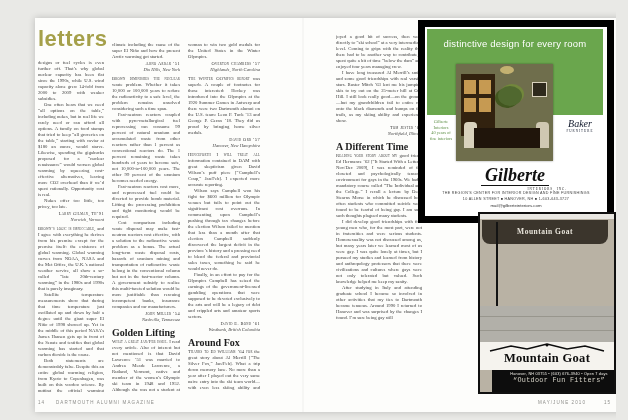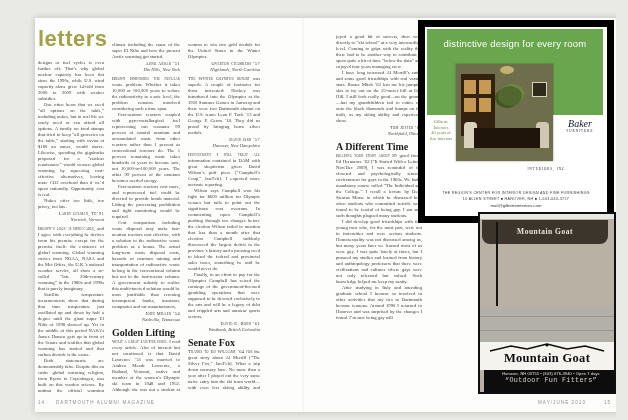--- a/index.html
+++ b/index.html
@@ -53,21 +53,21 @@
   .m-up{position:absolute;left:58px;top:26px;color:#e0521e;font-family:"Liberation Sans",sans-serif;font-weight:bold;font-style:italic;font-size:11px;}
   .m-man1{position:absolute;left:8px;top:30px;width:12px;height:24px;background:#7b5ea7;border-radius:5px 5px 0 0;}
   .m-man2{position:absolute;left:96px;top:28px;width:13px;height:26px;background:#8e4a7e;border-radius:5px 5px 0 0;}
   .m-man3{position:absolute;left:70px;top:40px;width:14px;height:15px;background:#dfc23c;border-radius:3px;}
   .m-walk{position:absolute;left:0;top:92px;width:100%;height:36px;background:#b2b0a9;}
   .m-walk .seam{position:absolute;left:0;width:100%;height:1px;background:#98968d;}
   .m-lamp{position:absolute;left:16px;top:8px;width:2px;height:84px;background:#141414;}
   .m-logo{position:absolute;left:0;top:128px;width:100%;height:28px;background:#f5f3ee;text-align:center;}
   .m-logo svg{display:block;margin:1px auto 0 auto;}
   .m-logo .mtext{font-family:"Liberation Serif",serif;font-weight:bold;font-size:12.5px;line-height:13px;color:#0d0d0d;letter-spacing:.3px;}
-  .m-black{position:absolute;left:4px;top:156px;width:100%;height:22px;background:#0d0d0d;text-align:center;}
+  .m-black{position:absolute;left:12px;top:156px;width:100%;height:22px;background:#0d0d0d;text-align:center;}
   .m-addr{margin-top:2px;font-family:"Liberation Sans",sans-serif;font-size:3.8px;color:#efede6;letter-spacing:.2px;}
   .m-tag{font-family:"Liberation Mono",monospace;font-size:6.8px;color:#d5d2c6;letter-spacing:.3px;}
 </style>
 </head>
 <body>
 
 <div class="stage">
   <div class="spread"></div>
   <div class="gutter"></div>
 
@@ -118,21 +118,21 @@
     <div class="sig">David Orr ’57</div>
     <div class="loc">Hanover, New Hampshire</div>
     <p class="p">
       <span class="lead">Henceforth I will treat all</span>
       <span>information contained in DAM with great skepticism given David Wilson’s puff piece [“Campbell’s Coup,” Jan/Feb]. I expected more accurate reporting.</span>
     </p>
     <p class="p ind">Wilson says Campbell won his fight for $600 million for Olympic venues but fails to point out the significant cost overruns. In commenting upon Campbell’s pushing through tax changes before the election Wilson failed to mention that less than a month after that election Campbell suddenly discovered the largest deficit in the province’s history and a pressing need to blend the federal and provincial sales taxes, something he said he would never do.</p>
     <p class="p ind">Finally, in an effort to pay for the Olympics Campbell has seized the earnings of the government-licensed gambling operations that were supposed to be devoted exclusively to the arts and will be a legacy of debt and crippled arts and amateur sports sectors.</p>
     <div class="sig">David E. Bond ’61</div>
     <div class="loc">Westbank, British Columbia</div>
-    <h3 class="sub">Senate Fox</h3>
+    <h3 class="sub">Around Fox</h3>
     <p class="p">
       <span class="lead">Thanks to Ed Williams ’64 for</span>
       <span>the great story about Al Merrill [“The Silver Fox,” Jan/Feb]. What a trip down memory lane. No more than a year after I played out the very same naive entry into the ski team world—with even less skiing ability and experience.</span>
     </p>
 
   </div>
 
   <div class="col c4">
     <p class="p">joyed a good bit of success, then went directly to “ski school” at a very intermediate level. Coming to grips with the reality that there had to be another way to contribute, I spent quite a bit of time “below the dam” and enjoyed four years managing crew.</p>
     <p class="p ind">I have long treasured Al Merrill’s smile and some good friendships with real varsity stars. Buster Mitch ’63 lent me his jumping skis to try out on the 25-meter hill at Oak Hill. I still look really good—on the ground—but my grandchildren fail to entice me onto the black diamonds and bumps on the trails, as my skiing ability and experience show.</p>
@@ -168,20 +168,21 @@
     <div class="g-caption">
       <div>Gilberte Interiors</div>
       <div>40 years of</div>
       <div>fine interiors</div>
     </div>
     <div class="g-baker">
       <div class="b1">Baker</div>
       <div class="b2">FURNITURE</div>
     </div>
     <div class="g-logo">
+      <div class="l1">Gilberte</div>
       <div class="l2">INTERIORS, INC.</div>
     </div>
     <div class="g-line g-tag">THE REGION’S CENTER FOR INTERIOR DESIGN AND FINE FURNISHINGS</div>
     <div class="g-line g-addr">10 ALLEN STREET  ■  HANOVER, NH  ■  1-603-643-3727</div>
     <div class="g-line g-mail">mail@gilberteinteriors.com</div>
   </div>
 
   <div class="ad-m">
     <div class="m-roof"></div>
     <div class="m-awn">Mountain Goat</div>

